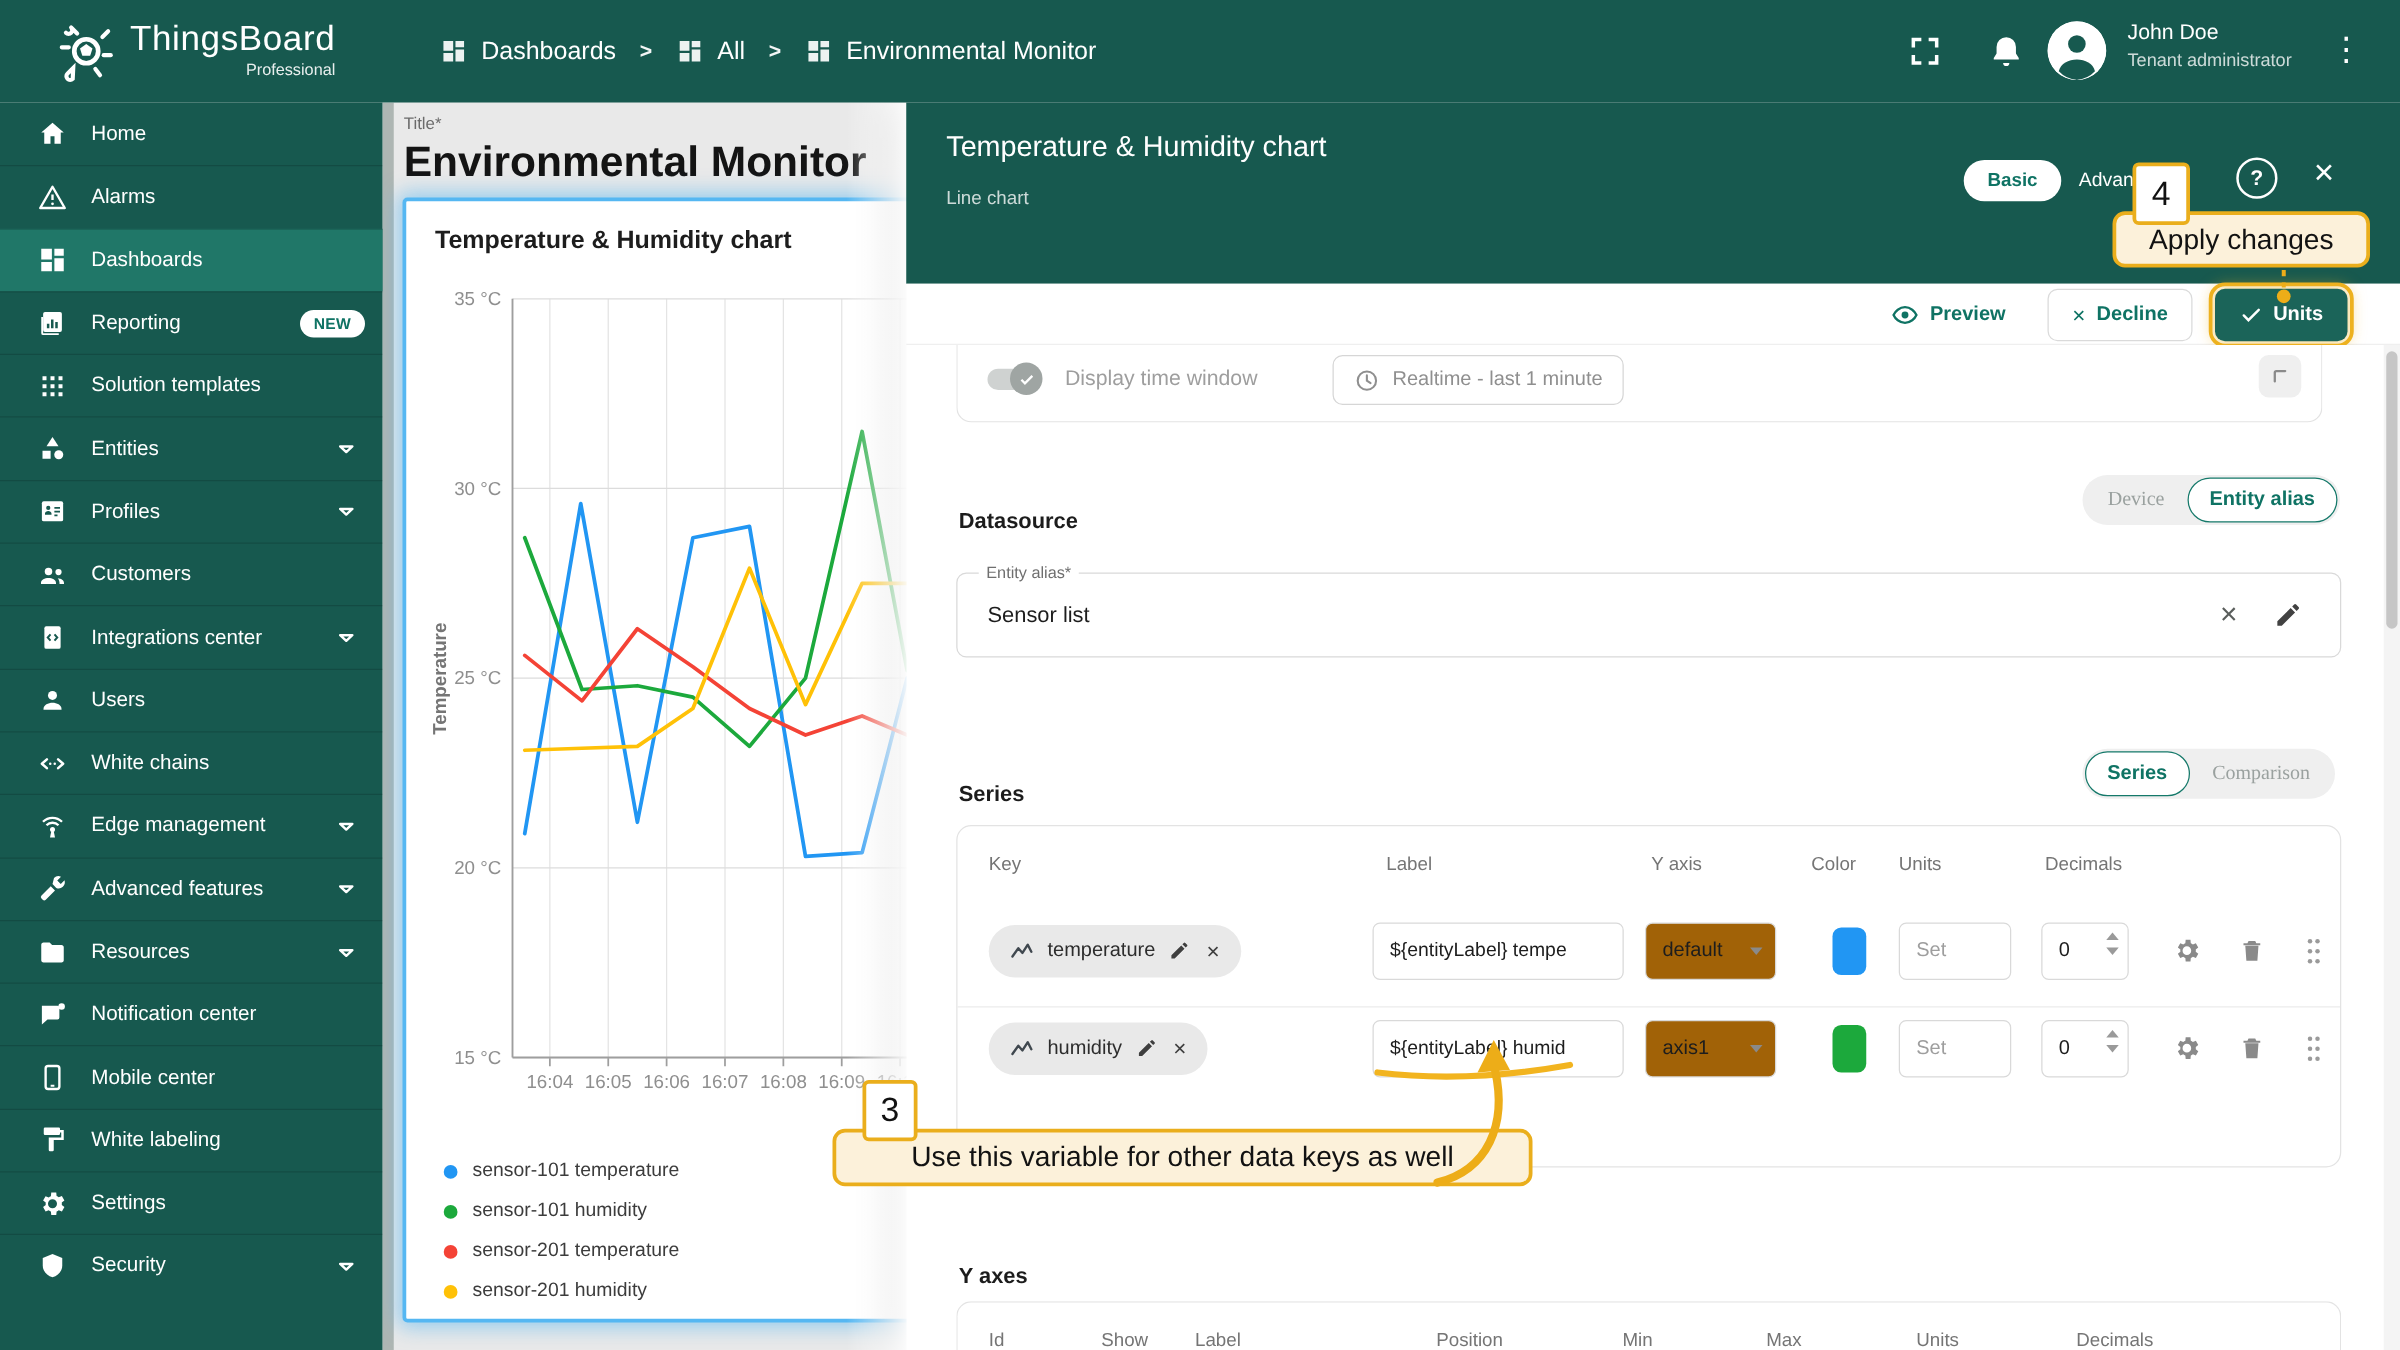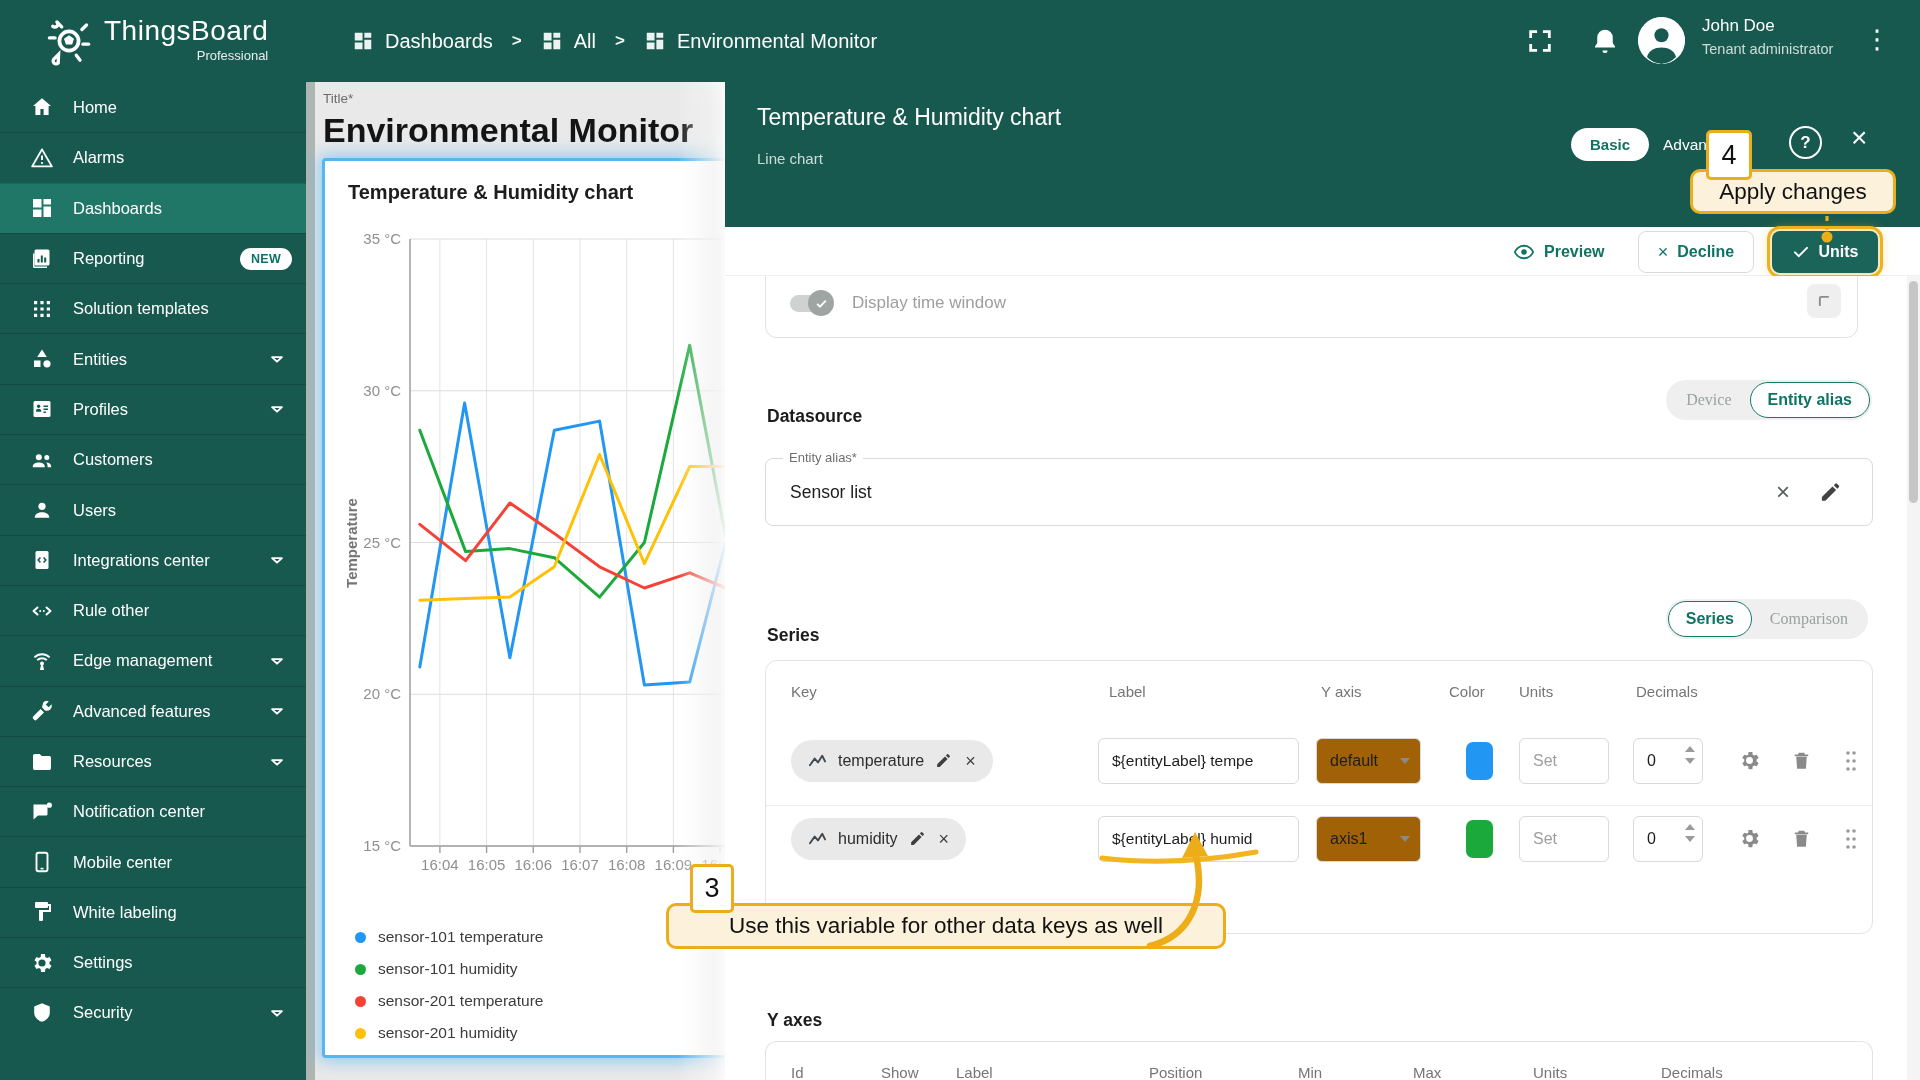--- a/index.html
+++ b/index.html
@@ -294,53 +294,53 @@
           <svg viewBox="0 0 24 24" width="24" height="24" fill="#fff">
             <circle cx="8.8" cy="9.2" r="3"></circle>
             <path d="M2.8 18.4c0-2.6 3-4 6-4s6 1.4 6 4v.8h-12zM16.8 12.1a2.5 2.5 0 1 0 0-5 2.5 2.5 0 0 0 0 5zM16.2 14.6c2.6.2 5 1.5 5 3.8v.8h-3.6v-.8c0-1.5-.5-2.8-1.4-3.8z"></path>
           </svg>
         </span>
         <span>Customers</span>
       </div>
       <div class="side-item">
         <span class="s-ico">
           <svg viewBox="0 0 24 24" width="24" height="24" fill="#fff">
-            <circle cx="12" cy="8.3" r="3.6"></circle>
-            <path d="M4.8 19.2c0-3.3 3.8-5 7.2-5s7.2 1.7 7.2 5v.6H4.8z"></path>
-          </svg>
-        </span>
-        <span>Users</span>
-      </div>
-      <div class="side-item">
-        <span class="s-ico">
-          <svg viewBox="0 0 24 24" width="24" height="24" fill="#fff">
             <path d="M7 3h10a1.5 1.5 0 0 1 1.5 1.5v15A1.5 1.5 0 0 1 17 21H7a1.5 1.5 0 0 1-1.5-1.5v-15A1.5 1.5 0 0 1 7 3z"></path>
             <g stroke="#17594F" stroke-width="1.6" fill="none">
               <path d="M10.4 9.5 8.2 12l2.2 2.5M13.6 9.5l2.2 2.5-2.2 2.5"></path>
             </g>
           </svg>
         </span>
         <span>Integrations center</span>
         <span class="side-chev">
           <svg viewBox="0 0 24 24" width="18" height="18" fill="#fff">
             <path fill="none" stroke="#fff" stroke-width="2.6" stroke-linecap="round" stroke-linejoin="round" d="M5.5 9.5 12 15.5l6.5-6z"></path>
           </svg>
         </span>
+      </div>
+      <div class="side-item">
+        <span class="s-ico">
+          <svg viewBox="0 0 24 24" width="24" height="24" fill="#fff">
+            <circle cx="12" cy="8.3" r="3.6"></circle>
+            <path d="M4.8 19.2c0-3.3 3.8-5 7.2-5s7.2 1.7 7.2 5v.6H4.8z"></path>
+          </svg>
+        </span>
+        <span>Users</span>
       </div>
       <div class="side-item">
         <span class="s-ico">
           <svg viewBox="0 0 24 24" width="24" height="24" fill="#fff">
             <g fill="none" stroke="#fff" stroke-width="2" stroke-linecap="round" stroke-linejoin="round">
               <path d="M7.5 8.5 3.5 12l4 3.5M16.5 8.5l4 3.5-4 3.5"></path>
             </g>
             <circle cx="10.2" cy="12" r="1"></circle>
             <circle cx="13.8" cy="12" r="1"></circle>
           </svg>
         </span>
-        <span>Rule other</span>
+        <span>White chains</span>
       </div>
       <div class="side-item">
         <span class="s-ico">
           <svg viewBox="0 0 24 24" width="24" height="24" fill="#fff">
             <g fill="none" stroke="#fff" stroke-width="1.9">
               <path d="M7.2 11.2a6.8 6.8 0 0 1 9.6 0M4.4 8.4a10.8 10.8 0 0 1 15.2 0"></path>
             </g>
             <circle cx="12" cy="14.6" r="2"></circle>
             <path d="M11.1 15.5h1.8L14 21h-4z"></path>
           </svg>
@@ -530,20 +530,27 @@
 
       <div class="card-tw">
         <div class="tw-toggle">
           <div class="tw-knob">
             <svg viewBox="0 0 24 24" width="15" height="15">
                 <path d="M5 12.5l4.5 4.5L19 7.5" fill="none" stroke="#fff" stroke-width="3"></path>
               </svg>
           </div>
         </div>
         <div class="tw-label">Display time window</div>
+        <div class="tw-chip">
+          <svg viewBox="0 0 24 24" width="21" height="21">
+            <circle cx="12" cy="12" r="8.4" fill="none" stroke="#8f8f8f" stroke-width="1.9"></circle>
+            <path d="M12 7.2V12l3.4 2.2" fill="none" stroke="#8f8f8f" stroke-width="1.9" stroke-linecap="round"></path>
+          </svg>
+          <span>Realtime - last 1 minute</span>
+        </div>
         <div class="tw-corner">
           <svg viewBox="0 0 24 24" width="20" height="20">
               <path d="M7 17V8.5A1.5 1.5 0 0 1 8.5 7H17" fill="none" stroke="#8a8a8a" stroke-width="2.2" stroke-linecap="round"></path>
             </svg>
         </div>
       </div>
 
       <h3 class="sec-head" style="left:42px;top:112px;">Datasource</h3>
       <div class="seg" style="right:48px;top:104px;">
         <span class="seg-off">Device</span>

